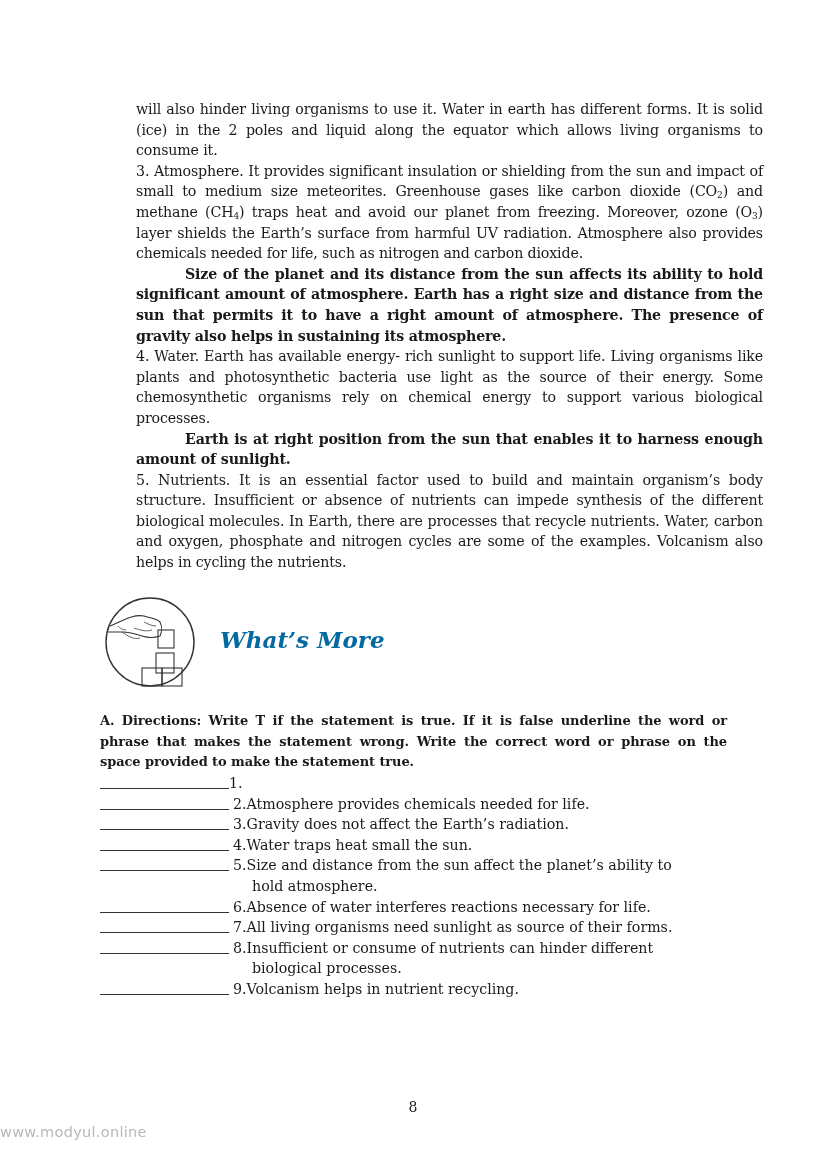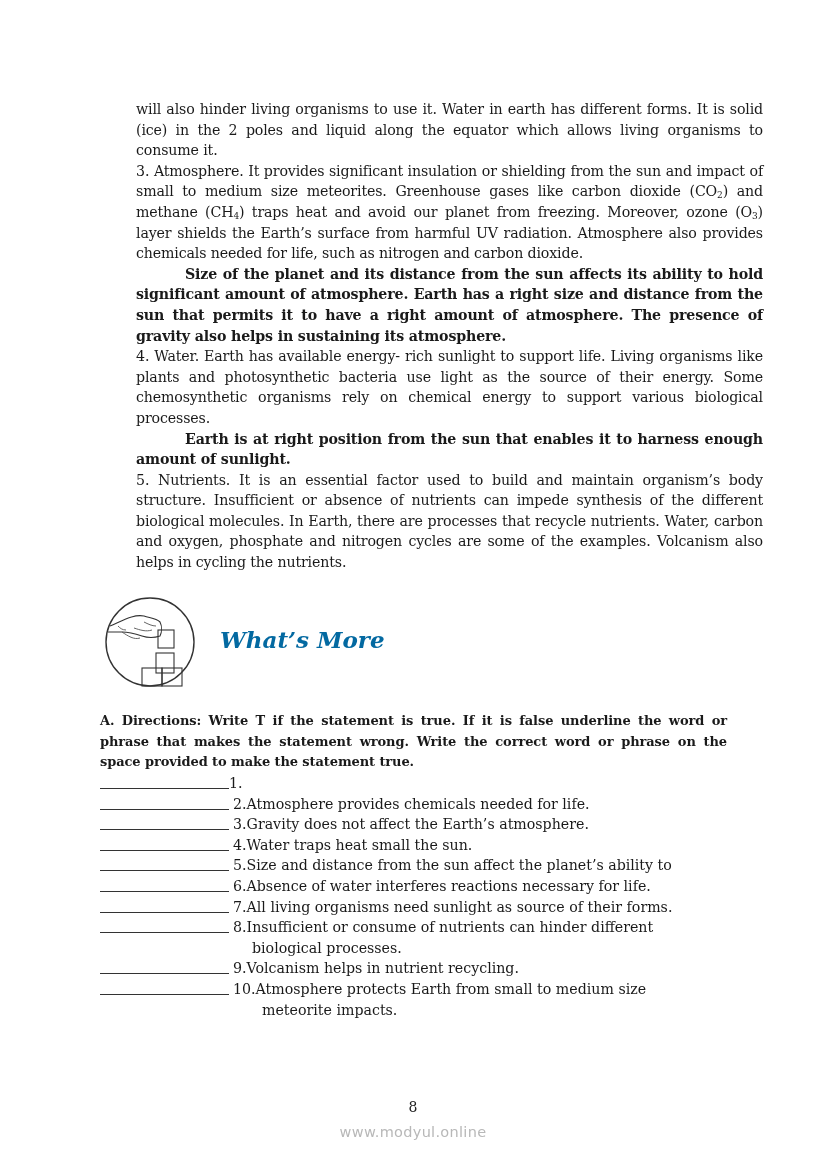--- a/index.html
+++ b/index.html
@@ -18,21 +18,21 @@
                 font-size: 13px; line-height: 20.6px; text-align: justify; margin: 0; letter-spacing: -0.1px; }
   .items { position: absolute; left: 100px; top: 773px; width: 627px; font-size: 14.2px; line-height: 20.6px; }
   .item { display: flex; align-items: flex-start; }
   .blank { display: inline-block; width: 129px; height: 15px; border-bottom: 1px solid #333; flex: none; margin-right: 4px; }
   .blank.first { margin-right: 0; }
   .num { flex: none; }
   .item-text { flex: 1; }
   .cont { padding-left: 152px; }
   .cont10 { padding-left: 162px; }
   .page-num { position: absolute; left: 0; width: 826px; top: 1099px; text-align: center; font-size: 14px; color: #222; }
-  .watermark { position: absolute; left: 0; width: 826px; top: 1124px; text-align: center;
+  .watermark { position: absolute; left: 0; width: 826px; top: 1124px; 
                font-family: "DejaVu Sans", sans-serif; font-size: 14.5px; color: #b8b8b8; letter-spacing: 0.3px; }
 </style>
 </head>
 <body>
 
 <div class="page">
   <p class="para">will also hinder living organisms to use it. Water in earth has different forms. It is solid (ice) in the 2 poles and liquid along the equator which allows living organisms to consume it.</p>
   <p class="para"><span>3. </span><b>Atmosphere.</b><span> It provides significant insulation or shielding from the sun and impact of small to medium size meteorites. Greenhouse gases like carbon dioxide (CO</span><sub>2</sub><span>) and methane (CH</span><sub>4</sub><span>) traps heat and avoid our planet from freezing. Moreover, ozone (O</span><sub>3</sub><span>) layer shields the Earth’s surface from harmful UV radiation. Atmosphere also provides chemicals needed for life, such as nitrogen and carbon dioxide.</span></p>
   <p class="para indent">Size of the planet and its distance from the sun affects its ability to hold significant amount of atmosphere. Earth has a right size and distance from the sun that permits it to have a right amount of atmosphere. The presence of gravity also helps in sustaining its atmosphere.</p>
   <p class="para"><span>4. </span><b>Water</b><span>. Earth has available energy- rich sunlight to support life. Living organisms like plants and photosynthetic bacteria use light as the source of their energy. Some chemosynthetic organisms rely on chemical energy to support various biological processes.</span></p>
@@ -67,36 +67,37 @@
     <div class="item">
         <span class="blank"></span>
         <span class="num">2. </span>
         <span class="item-text">Atmosphere provides chemicals needed for life.</span>
       </div>
   </div>
   <div>
     <div class="item">
         <span class="blank"></span>
         <span class="num">3. </span>
-        <span class="item-text">Gravity does not affect the Earth’s atmosphere.</span>
+        <span class="item-text">Gravity does not affect the Earth’s radiation.</span>
       </div>
   </div>
   <div>
     <div class="item">
         <span class="blank"></span>
         <span class="num">4. </span>
         <span class="item-text">Water traps heat small the sun.</span>
       </div>
   </div>
   <div>
     <div class="item">
         <span class="blank"></span>
         <span class="num">5. </span>
         <span class="item-text">Size and distance from the sun affect the planet’s ability to</span>
       </div>
+    <div class="cont">hold atmosphere.</div>
   </div>
   <div>
     <div class="item">
         <span class="blank"></span>
         <span class="num">6. </span>
         <span class="item-text">Absence of water interferes reactions necessary for life.</span>
       </div>
   </div>
   <div>
     <div class="item">
@@ -113,24 +114,16 @@
       </div>
     <div class="cont">biological processes.</div>
   </div>
   <div>
     <div class="item">
         <span class="blank"></span>
         <span class="num">9. </span>
         <span class="item-text">Volcanism helps in nutrient recycling.</span>
       </div>
   </div>
-  <div>
-    <div class="item">
-        <span class="blank"></span>
-        <span class="num">10. </span>
-        <span class="item-text">Atmosphere protects Earth from small to medium size</span>
-      </div>
-    <div class="cont10">meteorite impacts.</div>
-  </div>
 </div>
 
 <div class="page-num">8</div>
 <div class="watermark">www.modyul.online</div>
 
 </body></html>

